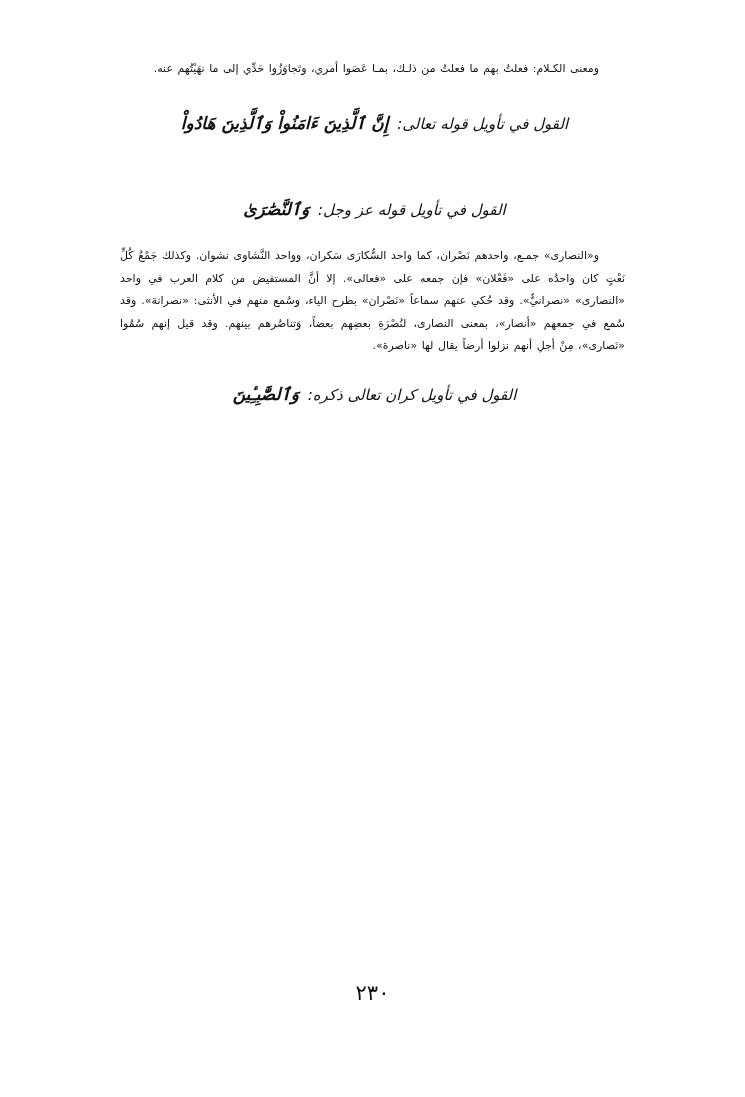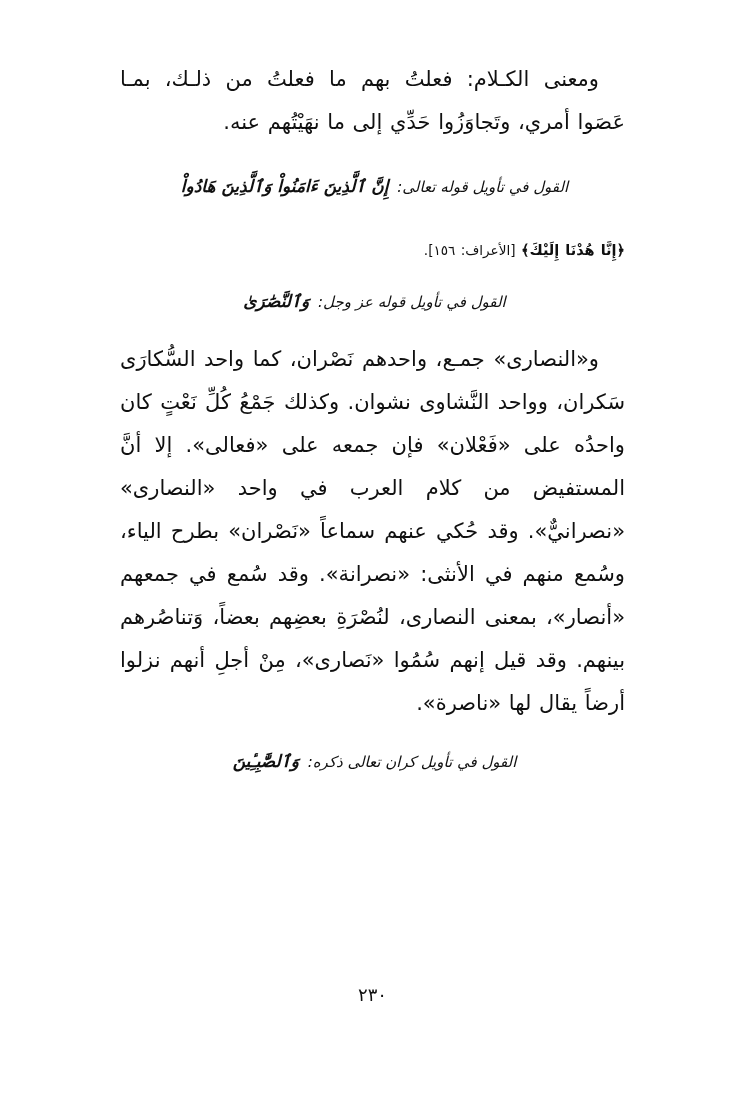--- a/index.html
+++ b/index.html
@@ -23,21 +23,21 @@
     direction: rtl;
   }
   .header-line {
     text-align: center;
     font-size: 16.5px;
     letter-spacing: 0.5px;
     margin: 6px 0 22px 0;
     font-family: "DejaVu Sans", sans-serif;
   }
   .para {
-    font-size: 21px;
+    font-size: 11px;
     line-height: 2.05;
     text-align: justify;
     text-align-last: right;
     margin: 0 0 16px 0;
     word-spacing: 1px;
   }
   .para.indent {
     text-indent: 26px;
   }
   .para.small {
@@ -67,44 +67,41 @@
   }
   .blk {
     margin-top: 20px;
   }
   .page-number {
     position: absolute;
     bottom: 92px;
     left: 0;
     right: 0;
     text-align: center;
-    font-size: 18px;
+    font-size: 21px;
     letter-spacing: 1px;
   }
   .spacer-md { height: 14px; }
 </style>
 </head>
 <body>
 
 <div class="page">
 
 
   <p class="para indent">ومعنى الكـلام: فعلتُ بهم ما فعلتُ من ذلـك، بمـا عَصَوا أمري، وتَجاوَزُوا حَدِّي إلى ما نهَيْتُهم عنه.</p>
 
   <div class="section-head">
     <span class="lead">القول في تأويل قوله تعالى:</span>
     <span class="quran">إِنَّ ٱلَّذِينَ ءَامَنُواْ وَٱلَّذِينَ هَادُواْ</span>
   </div>
 
 
   <div class="spacer-md"></div>
 
-  <p class="para small">
-    <span class="quran-inline">﴿إِنَّا هُدْنَا إِلَيْكَ﴾</span><span> [الأعراف: ١٥٦].</span>
-  </p>
 
   <div class="section-head blk">
     <span class="lead">القول في تأويل قوله عز وجل:</span>
     <span class="quran">وَٱلنَّصَٰرَىٰ</span>
   </div>
 
   <p class="para indent">و«النصارى» جمـع، واحدهم نَصْران، كما واحد السُّكارَى سَكران، وواحد النَّشاوى نشوان. وكذلك جَمْعُ كُلِّ نَعْتٍ كان واحدُه على «فَعْلان» فإن جمعه على «فعالى». إلا أنَّ المستفيض من كلام العرب في واحد «النصارى» «نصرانيٌّ». وقد حُكي عنهم سماعاً «نَصْران» بطرح الياء، وسُمع منهم في الأنثى: «نصرانة». وقد سُمع في جمعهم «أنصار»، بمعنى النصارى، لنُصْرَةِ بعضِهم بعضاً، وَتناصُرهم بينهم. وقد قيل إنهم سُمُوا «نَصارى»، مِنْ أجلِ أنهم نزلوا أرضاً يقال لها «ناصرة».</p>
 
   <div class="section-head blk">
     <span class="lead">القول في تأويل كران تعالى ذكره:</span>

